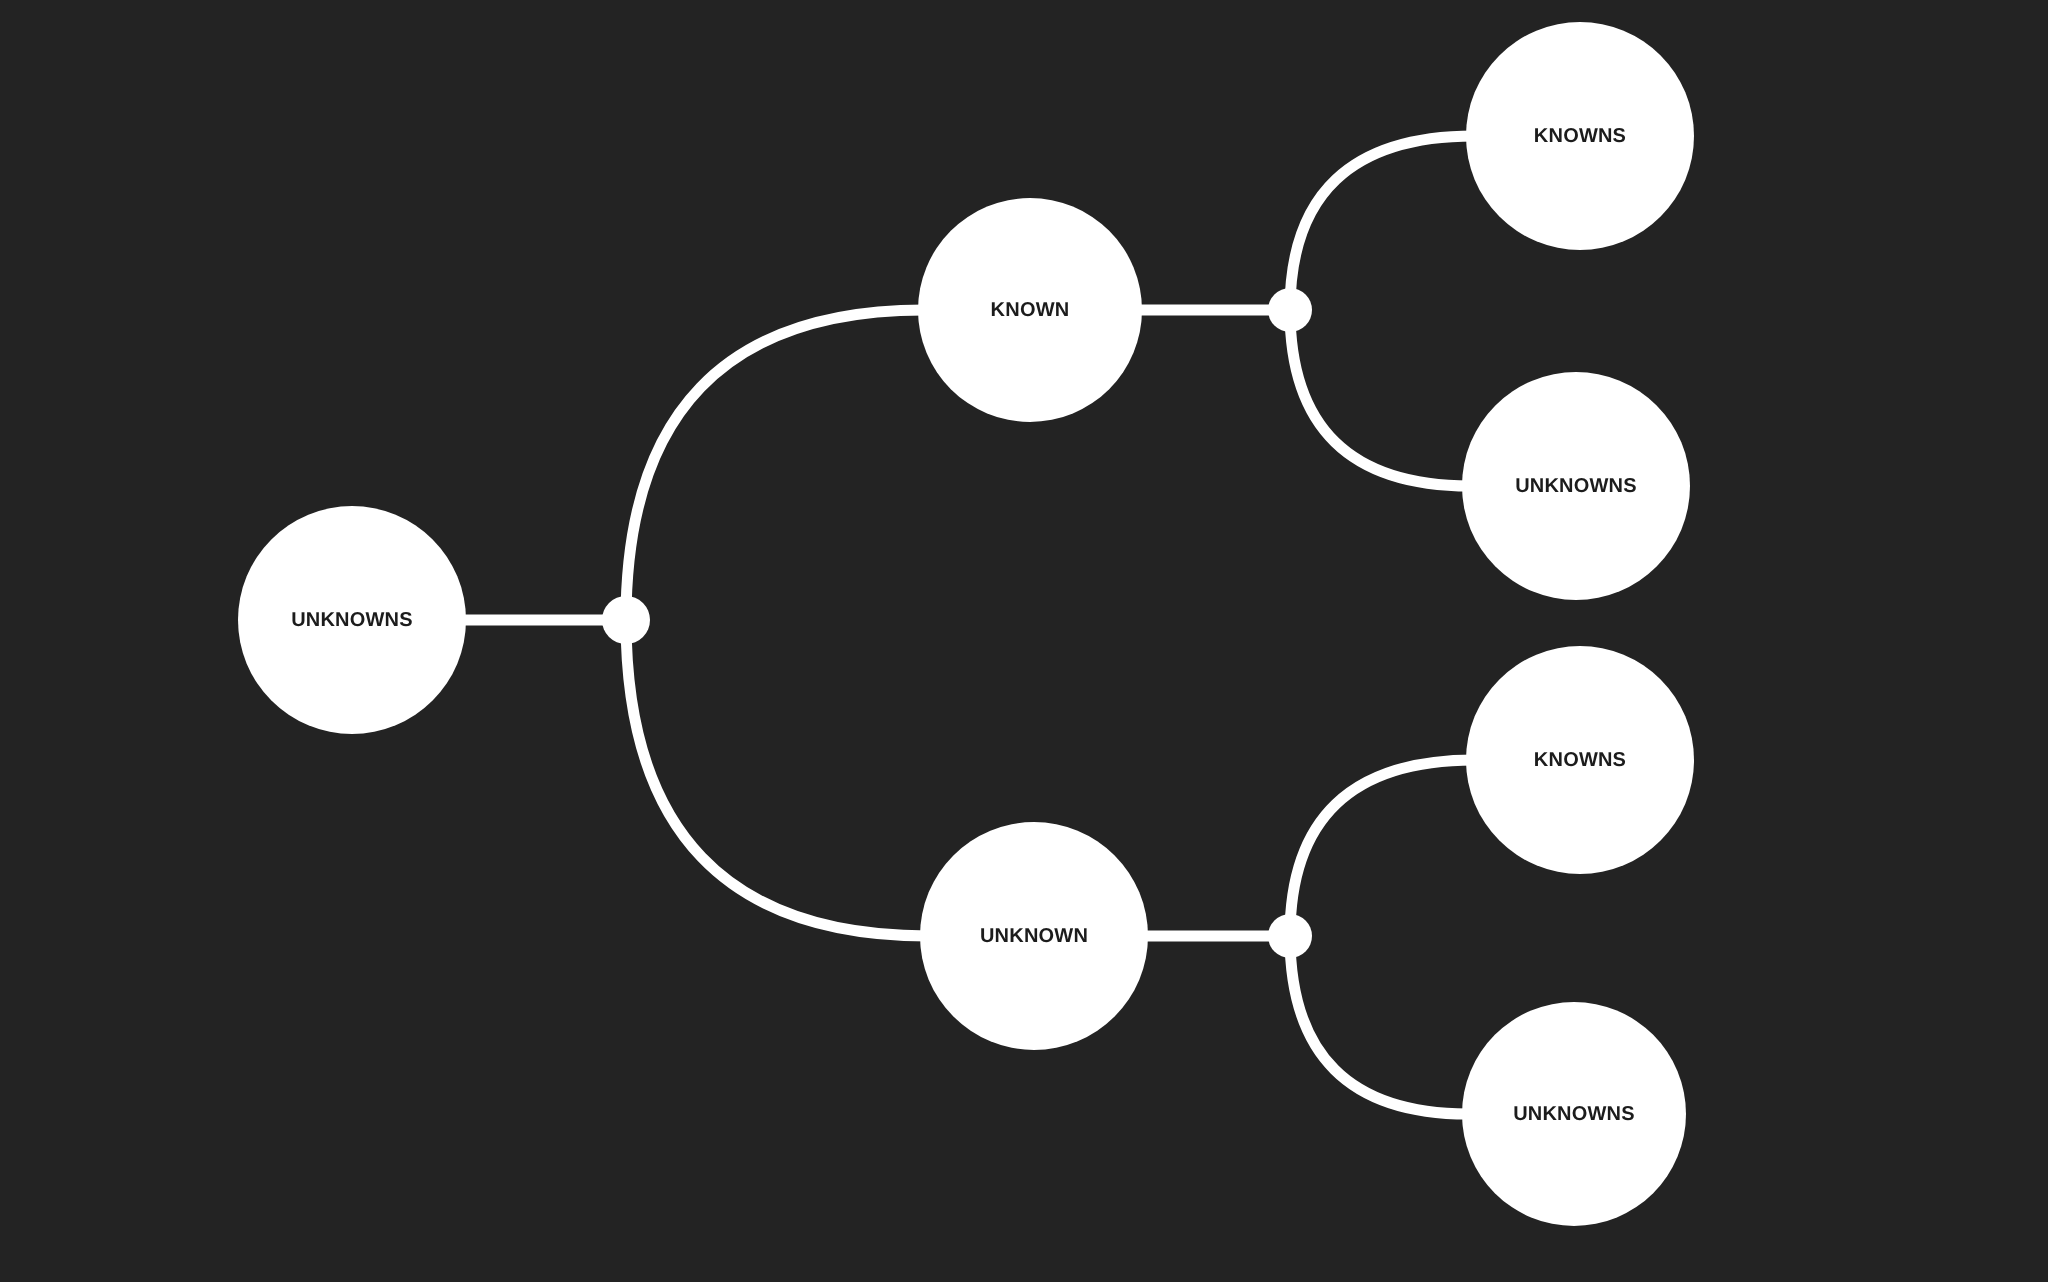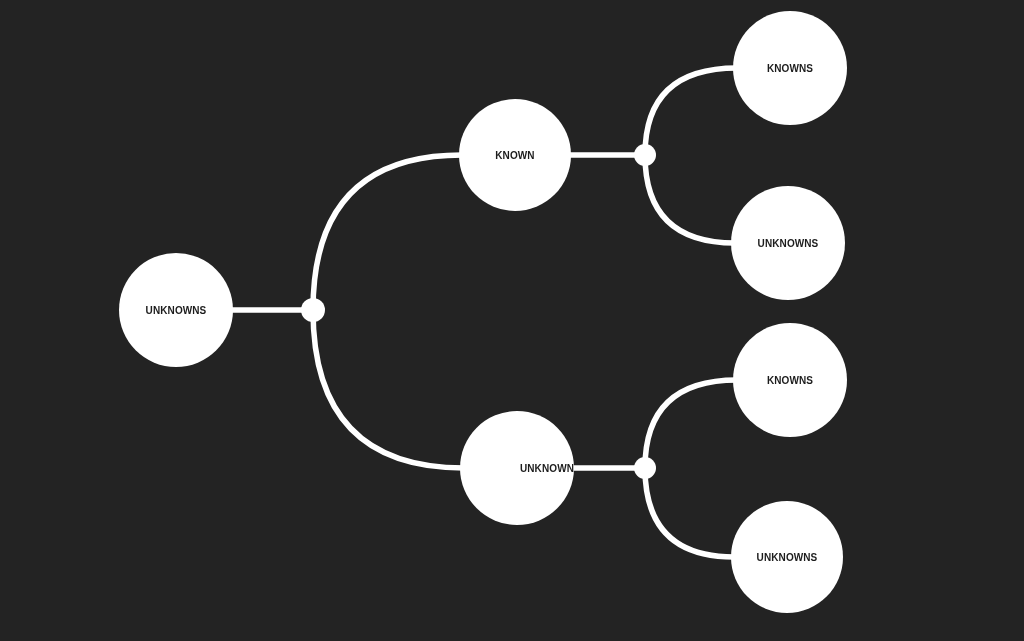--- a/index.html
+++ b/index.html
@@ -57,21 +57,21 @@
       <circle cx="645" cy="155" r="11" fill="#ffffff"></circle>
       <circle cx="645" cy="468" r="11" fill="#ffffff"></circle>
     </svg>
   <div id="node-layer">
       <div class="node" style="left: 119px; top: 253px; width: 114px; height: 114px; background: rgb(255, 255, 255);">
         <span class="node-label" style="color: rgb(28, 28, 28);">UNKNOWNS</span>
       </div>
       <div class="node" style="left: 459px; top: 99px; width: 112px; height: 112px; background: rgb(255, 255, 255); text-align: center;">
         <span class="node-label" style="color: rgb(28, 28, 28);">KNOWN</span>
       </div>
-      <div class="node" style="left: 460px; top: 411px; width: 114px; height: 114px; background: rgb(255, 255, 255); justify-content: flex-end;">
+      <div class="node" style="left: 460px; top: 411px; width: 114px; height: 114px; background: rgb(255, 255, 255);">
         <span class="node-label" style="color: rgb(28, 28, 28);">UNKNOWN</span>
       </div>
       <div class="node" style="left: 733px; top: 11px; width: 114px; height: 114px; background: rgb(255, 255, 255);">
         <span class="node-label" style="color: rgb(28, 28, 28);">KNOWNS</span>
       </div>
       <div class="node" style="left: 731px; top: 186px; width: 114px; height: 114px; background: rgb(255, 255, 255);">
         <span class="node-label" style="color: rgb(28, 28, 28);">UNKNOWNS</span>
       </div>
       <div class="node" style="left: 733px; top: 323px; width: 114px; height: 114px; background: rgb(255, 255, 255);">
         <span class="node-label" style="color: rgb(28, 28, 28);">KNOWNS</span>

